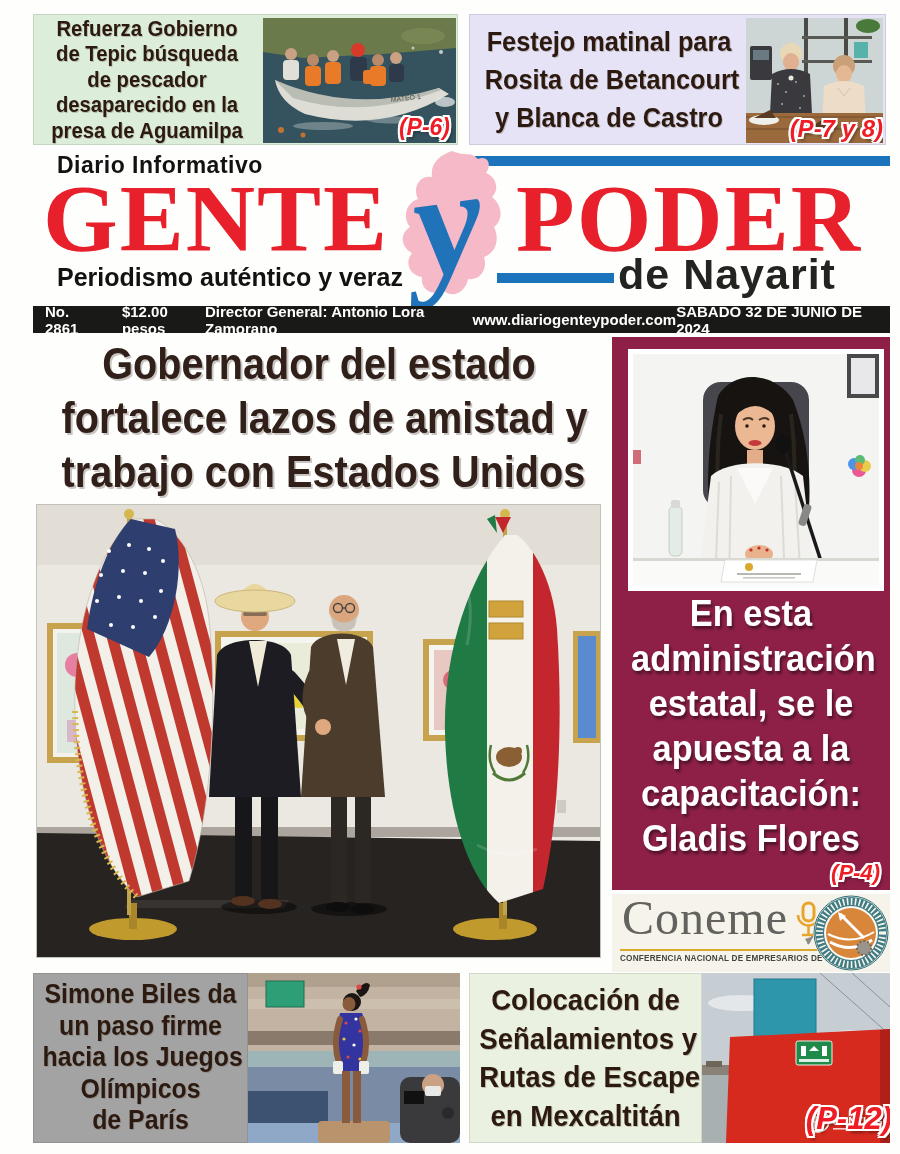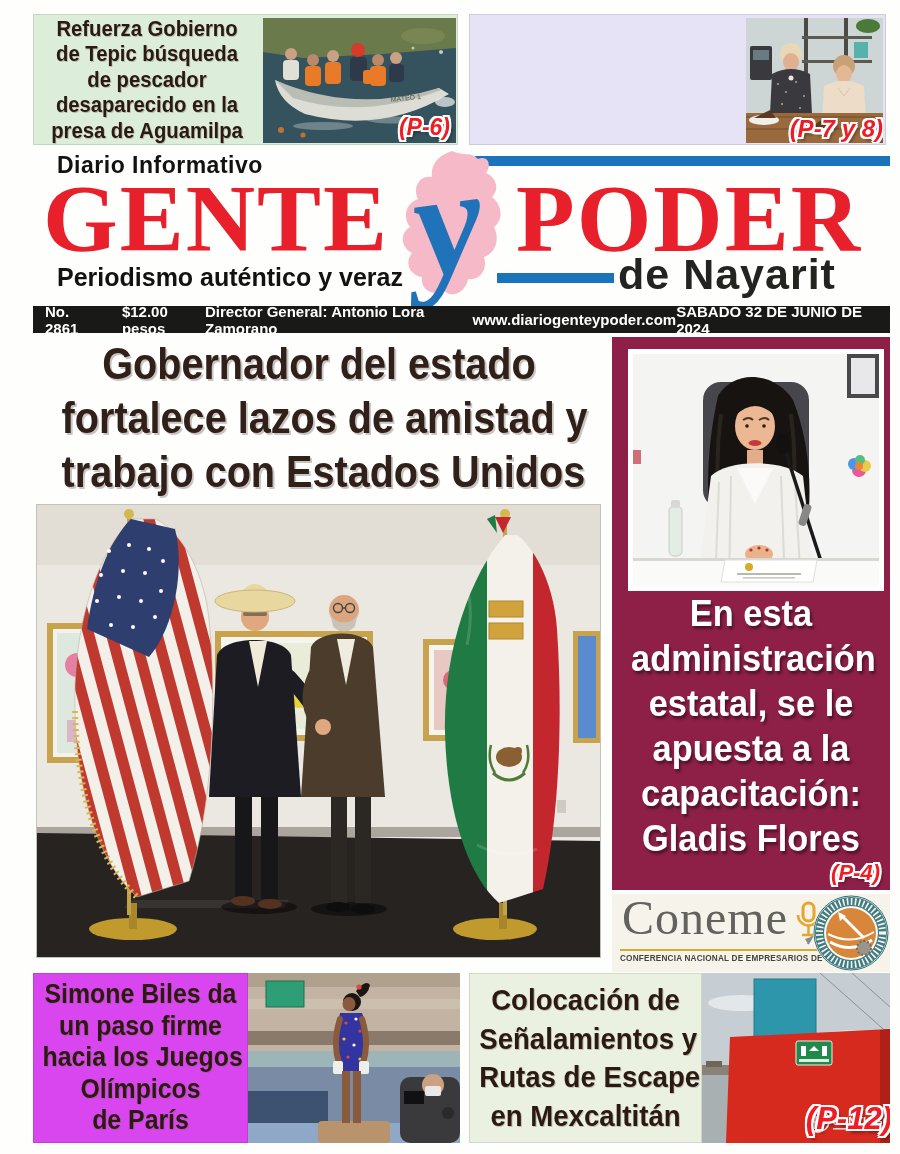--- a/index.html
+++ b/index.html
@@ -40,21 +40,21 @@
   #sidephoto{position:absolute;left:16px;top:12px;width:246px;height:232px;border:5px solid #fff;background:#f4f4f2;overflow:hidden;}
   #sidetext{position:absolute;left:10px;top:254px;width:258px;height:276px;font-size:37px;line-height:45px;font-weight:bold;color:#fff;text-align:center;transform:scaleX(.93);}
   #sidetext .hl-line{text-shadow:2px 3px 3px rgba(0,0,0,.45);}
   
   #coneme{left:612px;top:894px;width:278px;height:78px;background:#f5f3ea;}
   #coneme-name{position:absolute;left:10px;top:-4px;font-family:"Liberation Serif",serif;font-size:48px;color:#63625e;letter-spacing:1px;text-align:center;}
   #coneme-line{position:absolute;left:8px;top:55px;width:198px;height:2px;background:#d8a92c;}
   #coneme-caption{position:absolute;left:8px;top:60px;font-size:8.2px;font-weight:bold;color:#44443f;letter-spacing:.2px;}
   #coneme-seal{left:812px;top:894px;}
   
-  #blbox{left:33px;top:973px;width:215px;height:170px;background:#d946ef;padding-left:16px;}
+  #blbox{left:33px;top:973px;width:215px;height:170px;background:#a3a3a3;padding-left:16px;}
   #bltext{position:absolute;left:0;top:0;width:100%;height:100%;font-size:27px;line-height:31.5px;}
   #blphoto{left:248px;top:973px;width:212px;height:170px;overflow:hidden;}
   #brbox{left:469px;top:973px;width:233px;height:170px;background:#eaf1e0;}
   #brtext{position:absolute;left:0;top:0;width:100%;height:100%;font-size:30px;line-height:38.5px;}
   #brphoto{left:702px;top:973px;width:188px;height:170px;overflow:hidden;}
 </style>
 </head>
 <body>
 
 <div class="page">
@@ -102,20 +102,27 @@
           <ellipse cx="130" cy="102" rx="26" ry="3.5" fill="#cfd8d4" opacity=".5"></ellipse>
         </g>
         <circle cx="18" cy="112" r="3" fill="#e87a28" opacity=".8"></circle>
         <circle cx="40" cy="117" r="2.5" fill="#e87a28" opacity=".8"></circle>
       </svg>
       <div class="pageref" style="right:6px;bottom:2px;font-size:23px;">(P-6)</div>
     </div>
   </div>
 
   <div class="storybox" id="trbox">
+    <div class="hl" id="trtext">
+      <div class="hl-stack">
+        <div class="hl-line">Festejo matinal para</div>
+        <div class="hl-line">Rosita de Betancourt</div>
+        <div class="hl-line">y Blanca de Castro</div>
+      </div>
+    </div>
     <div id="trphoto">
       <svg width="137" height="125" viewBox="0 0 137 125">
         <rect width="137" height="125" fill="#cdd6d4"></rect>
         <g>
           <rect x="58" y="0" width="4" height="95" fill="#4a4a46"></rect>
             <rect x="98" y="0" width="4" height="95" fill="#4a4a46"></rect>
           <rect x="56" y="18" width="70" height="3" fill="#5a5a54"></rect>
             <rect x="56" y="42" width="70" height="3" fill="#5a5a54"></rect>
           <rect x="108" y="24" width="14" height="16" fill="#3aa9a0" opacity=".8"></rect>
           <ellipse cx="122" cy="8" rx="12" ry="7" fill="#4a7a3a"></ellipse>

